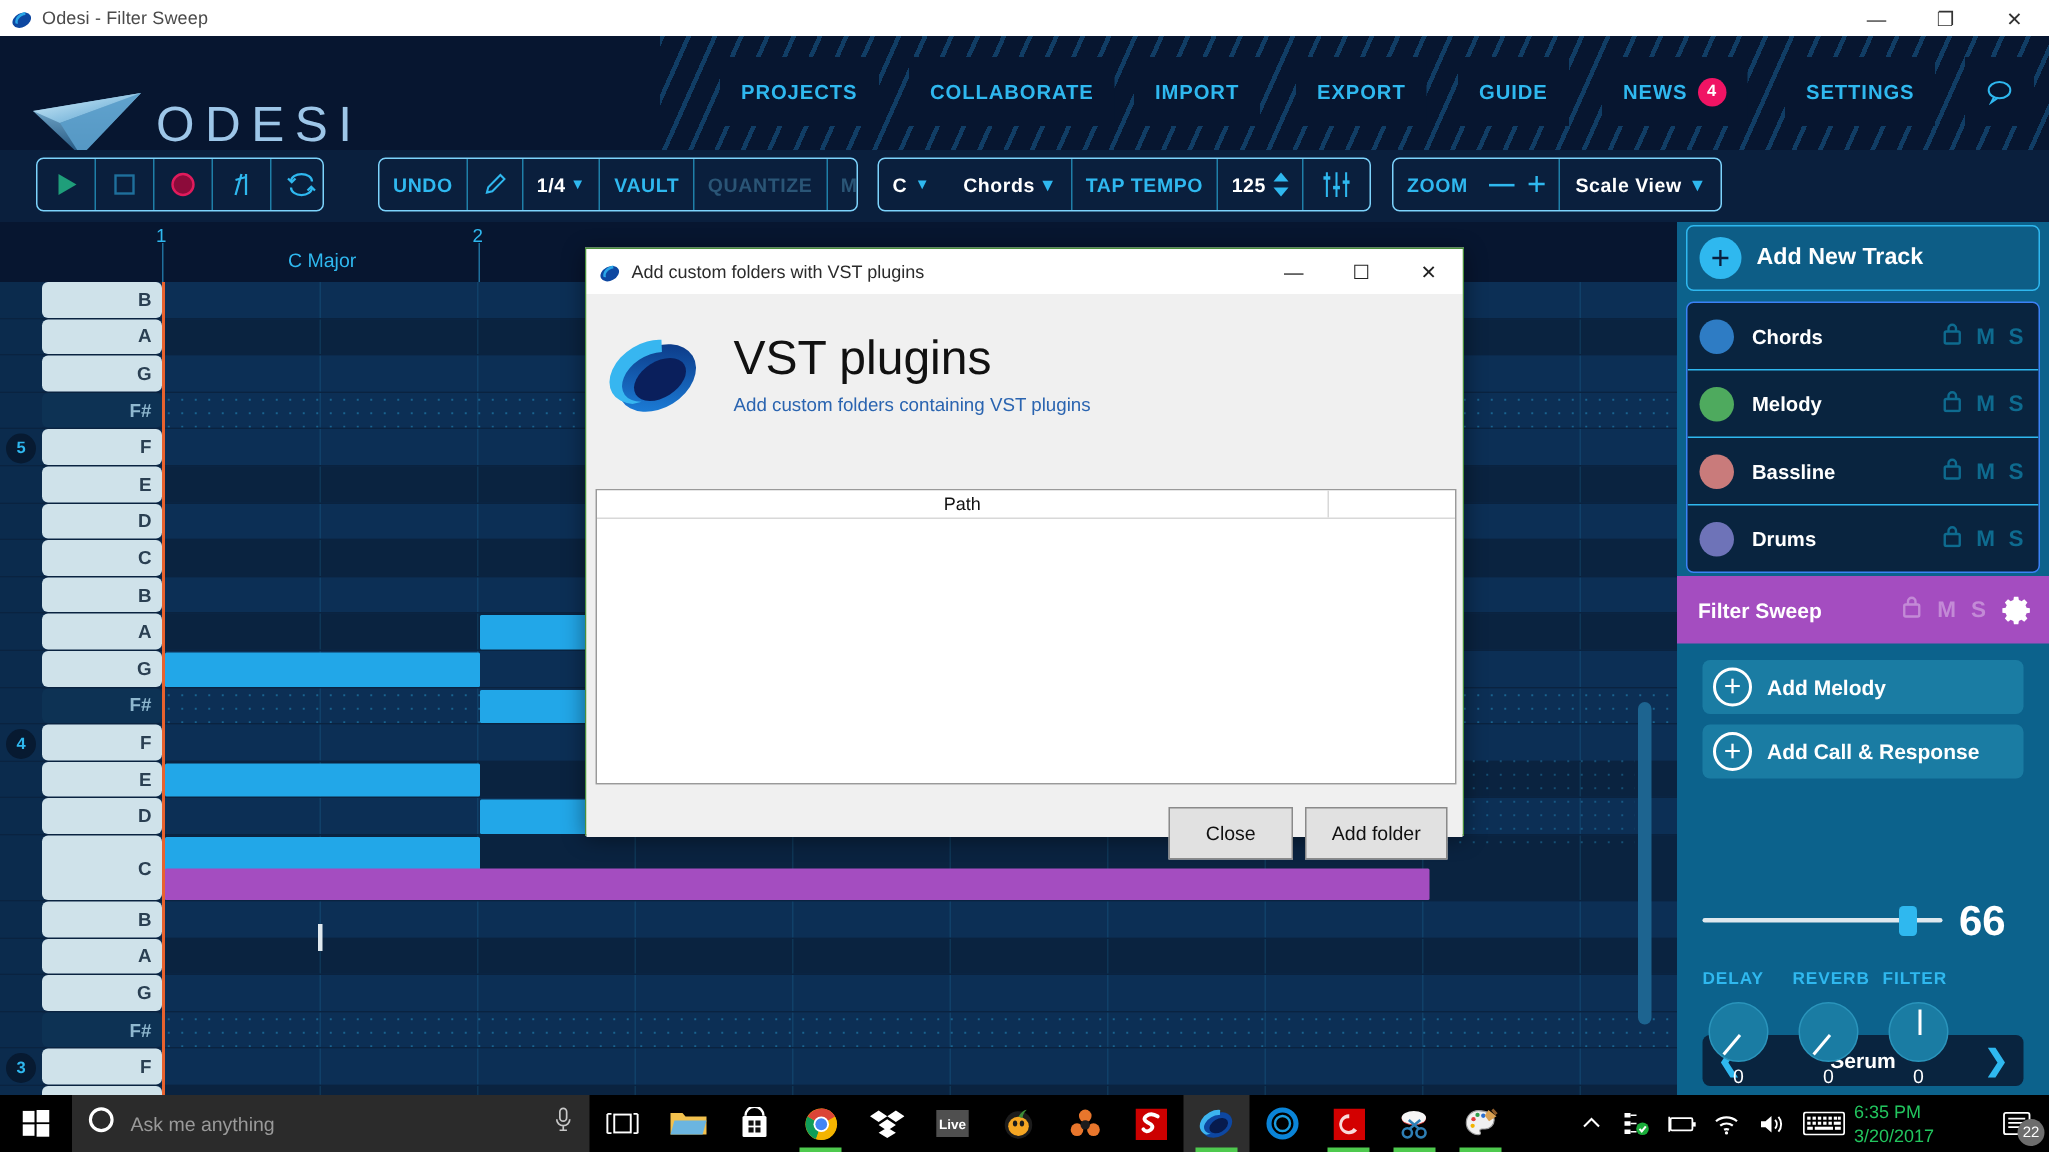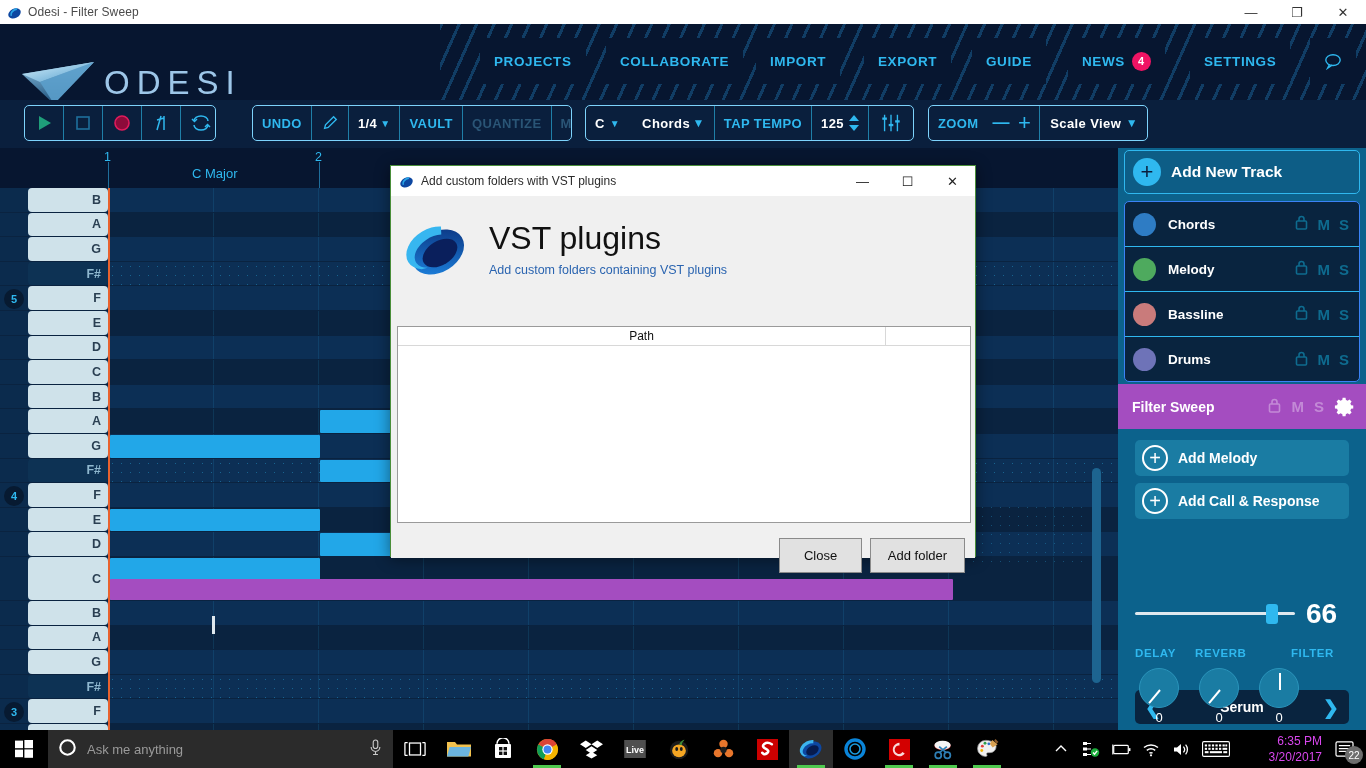--- a/index.html
+++ b/index.html
@@ -266,21 +266,21 @@
   .tbicon {
     width:44px; height:38px; display:flex; align-items:center; justify-content:center;
     position:relative; cursor:pointer;
   }
   .tbicon.active { background:#2e2e2e; }
   .tbicon .runbar { position:absolute; bottom:0; left:8px; width:28px; height:3px; background:#4ec94e; }
   #tray { margin-left:auto; display:flex; align-items:center; height:38px; }
   .trayicon { width:30px; height:38px; display:flex; align-items:center; justify-content:center; cursor:pointer; }
   #clock {
     width:86px; height:38px; display:flex; flex-direction:column;
-    align-items:flex-end; justify-content:center; color:#d946ef; font-size:12px; line-height:1.35; cursor:pointer;
+    align-items:flex-start; justify-content:center; color:#22c55e; font-size:12px; line-height:1.35; cursor:pointer;
   }
   #notif { width:44px; height:38px; display:flex; align-items:center; justify-content:center; position:relative; cursor:pointer; }
   #notif .nbadge {
     position:absolute; right:3px; bottom:4px; width:18px; height:18px; border-radius:50%;
     background:#6d6d6d; color:#fff; font-size:10px; display:flex; align-items:center; justify-content:center;
   }
 </style>
 </head>
 <body>
 
@@ -939,21 +939,21 @@
       <span class="fxlabel" style="left: 1135px; top: 647px; position: absolute;">DELAY</span>
       <div class="knob" style="left: 1139px; top: 668px; position: absolute;">
         <div class="ind" style="transform: rotate(-140deg);"></div>
       </div>
       <div class="knobval" style="left: 1139px; top: 710px; position: absolute;">0</div>
       <span class="fxlabel" style="left: 1195px; top: 647px; position: absolute;">REVERB</span>
       <div class="knob" style="left: 1199px; top: 668px; position: absolute;">
         <div class="ind" style="transform: rotate(-140deg);"></div>
       </div>
       <div class="knobval" style="left: 1199px; top: 710px; position: absolute;">0</div>
-      <span class="fxlabel" style="left: 1255px; top: 647px; position: absolute; margin-left: 36px;">FILTER</span>
+      <span class="fxlabel" style="left: 1255px; top: 647px; position: absolute;">FILTER</span>
       <div class="knob" style="left: 1259px; top: 668px; position: absolute;">
         <div class="ind" style="transform: rotate(0deg);"></div>
       </div>
       <div class="knobval" style="left: 1259px; top: 710px; position: absolute;">0</div>
     </div>
 </div>
 
 <div id="modal">
   <div id="modal-title">
     <span class="mt-icon">

